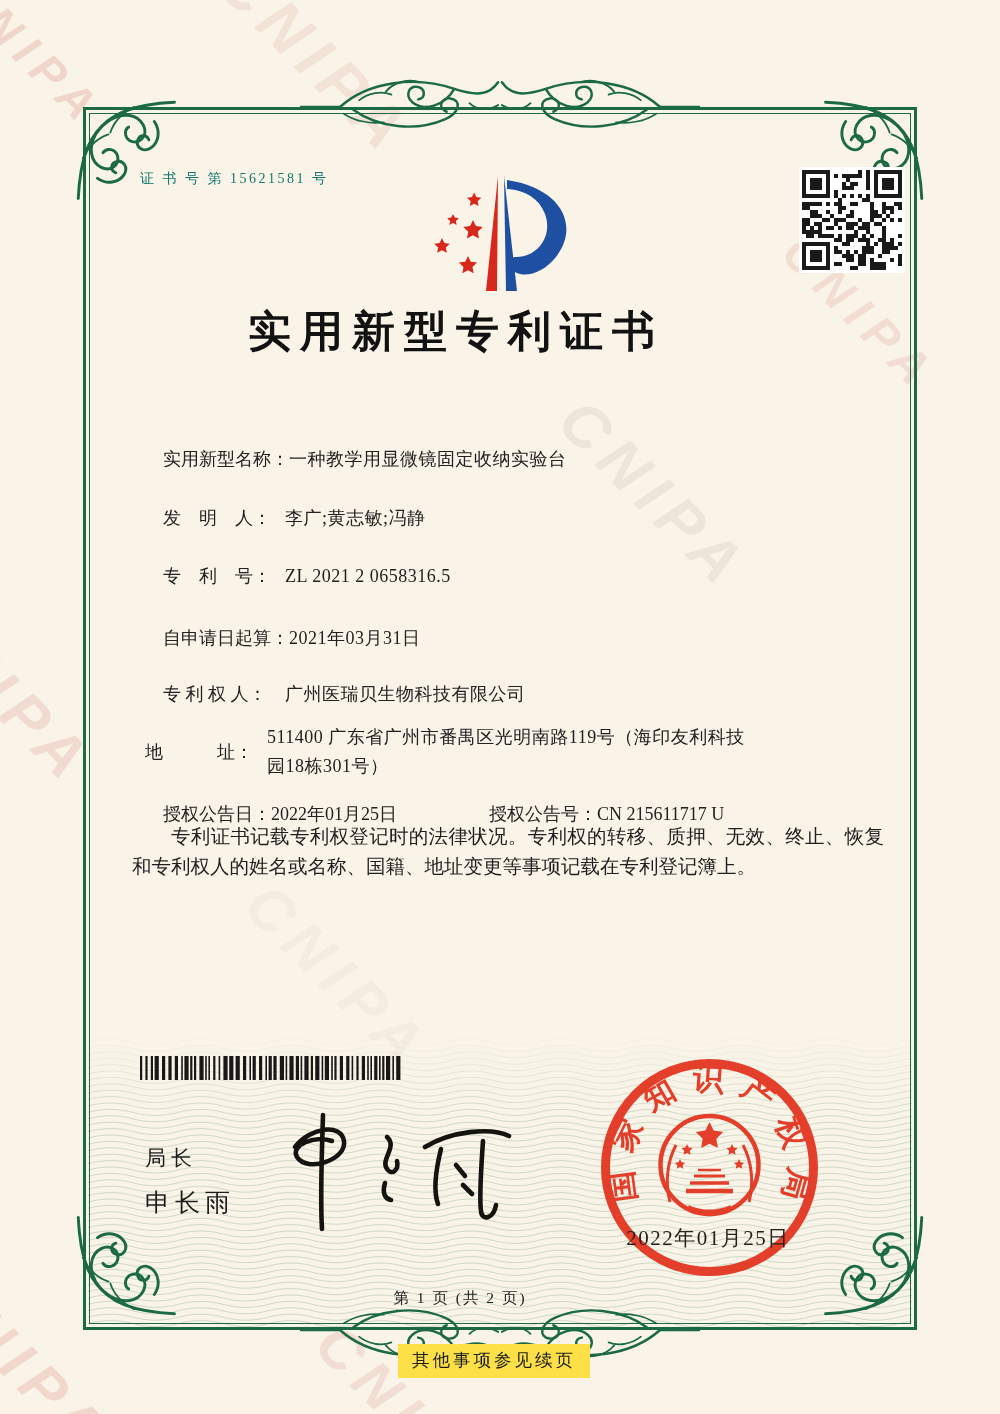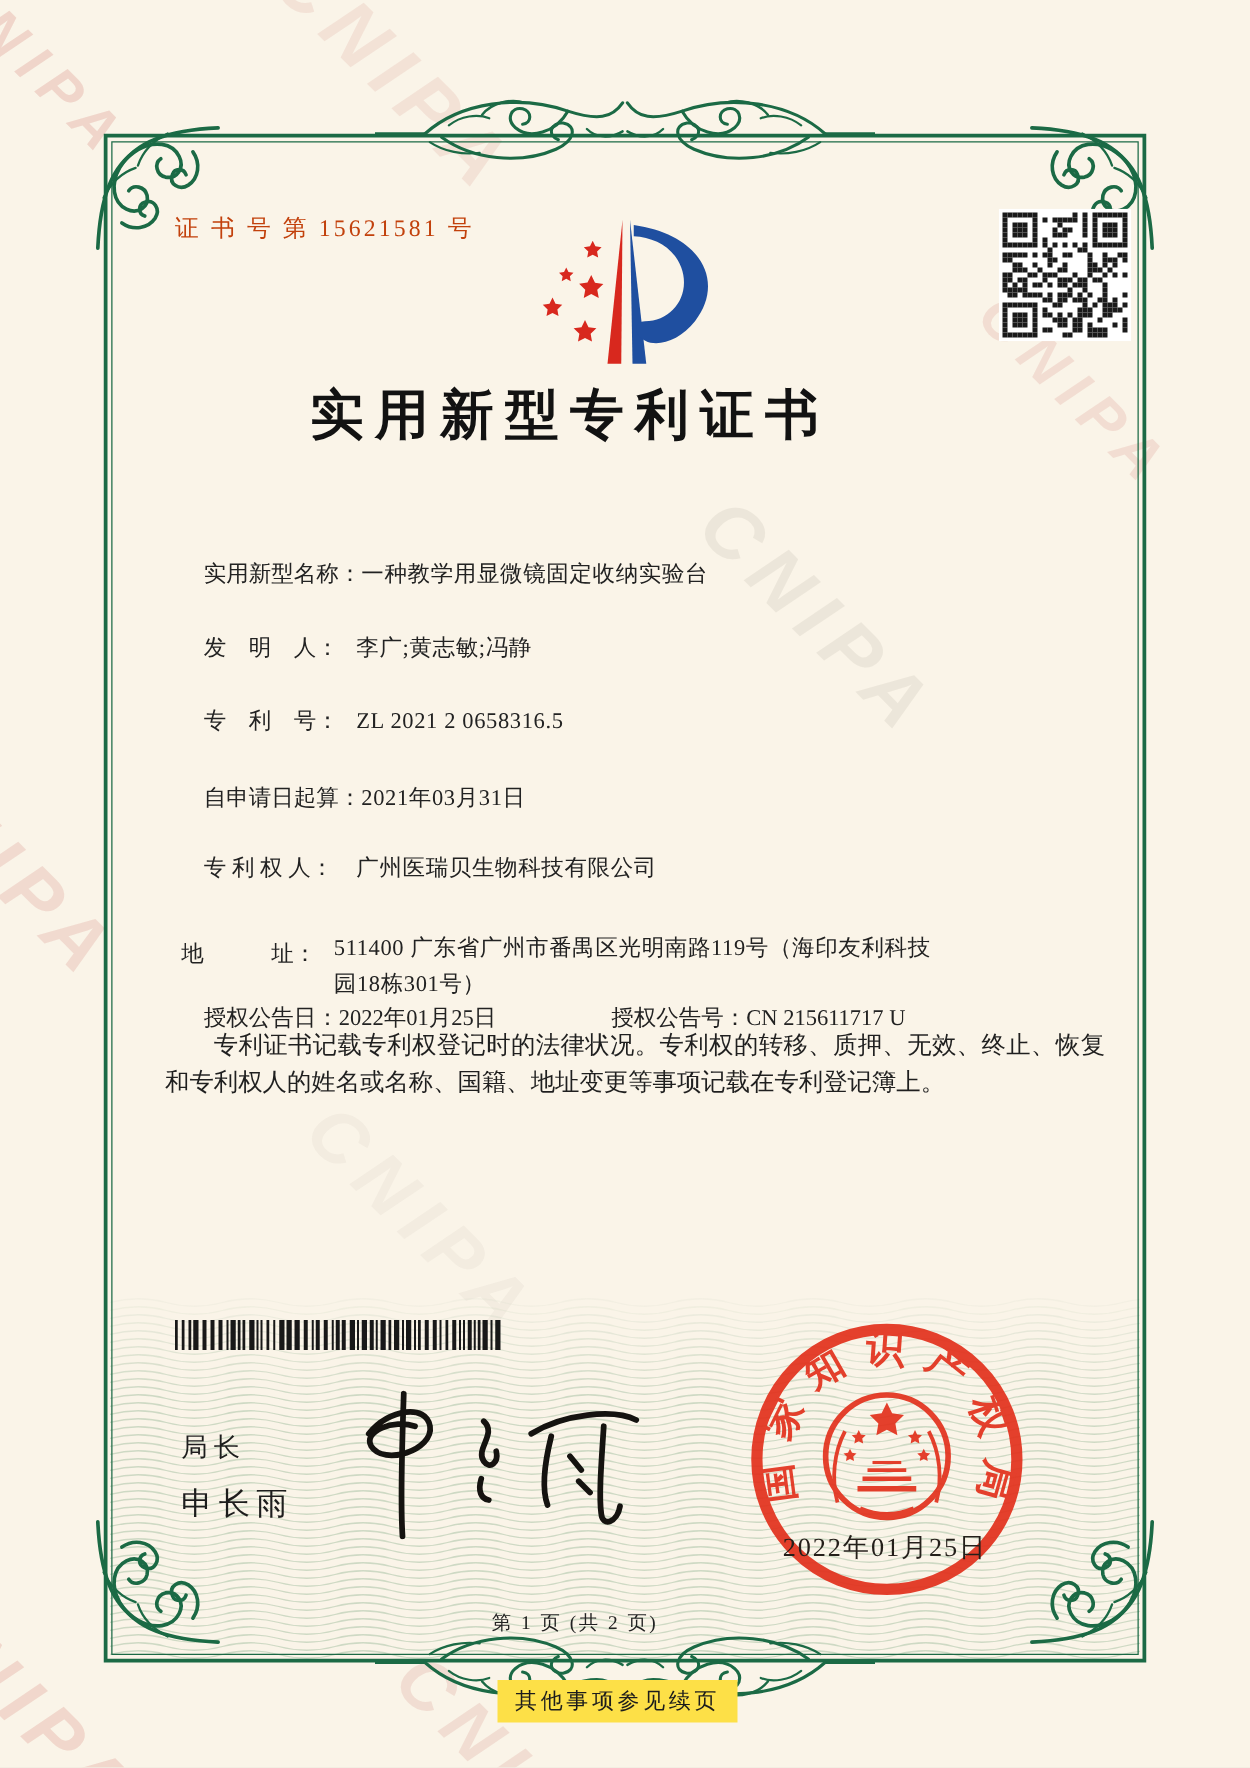--- a/index.html
+++ b/index.html
@@ -21,35 +21,35 @@
     position:absolute; left:83px; top:107px; width:834px; height:1223px;
     border:3.5px solid #1b6a45; box-sizing:border-box;
   }
   .frame-inner{
     position:absolute; left:3px; top:3px; right:3px; bottom:3px;
     border:1.3px solid #1b6a45;
   }
   .orn{position:absolute; color:#1b6a45;}
   
   .cert-no{
-    position:absolute; left:140px; top:170px; font-size:19px;
-    letter-spacing:2.5px; color:#c2410c;
+    position:absolute; left:140px; top:170px; font-size:14px;
+    letter-spacing:2.5px; color:#0f766e;
   }
   .qr{position:absolute; left:799px; top:167px;}
   .logo{position:absolute; left:420px; top:166px;}
   .title{
     position:absolute; left:0; top:303px; width:912px; text-align:center;
     font-size:43px; font-weight:700; letter-spacing:9px; color:#121212;
   }
   
   .frow{position:absolute; left:145px; font-size:18px; color:#222; white-space:pre;}
   .flabel{display:inline-block; min-width:122px; white-space:pre;}
   .fvalue{letter-spacing:0.5px;}
   .frow.addr{white-space:normal; width:620px; display:flex;align-items:center;}
-  .frow.addr .fvalue{line-height:29px; letter-spacing:0.5px; white-space:normal;margin-top:21px;}
+  .frow.addr .fvalue{line-height:29px; letter-spacing:0.5px; white-space:normal;}
   .grant-pair2{margin-left:92px;}
   
   .body-text{
     position:absolute; left:132px; top:822px; width:752px;
     font-size:19.5px; line-height:30px; text-align:justify; color:#1f1f1f;
   }
   .body-text p{margin:0; text-indent:2em;}
   
   .waves{position:absolute; left:88px; top:1036px; pointer-events:none;}
   .barcode{position:absolute; left:140px; top:1056px;}

